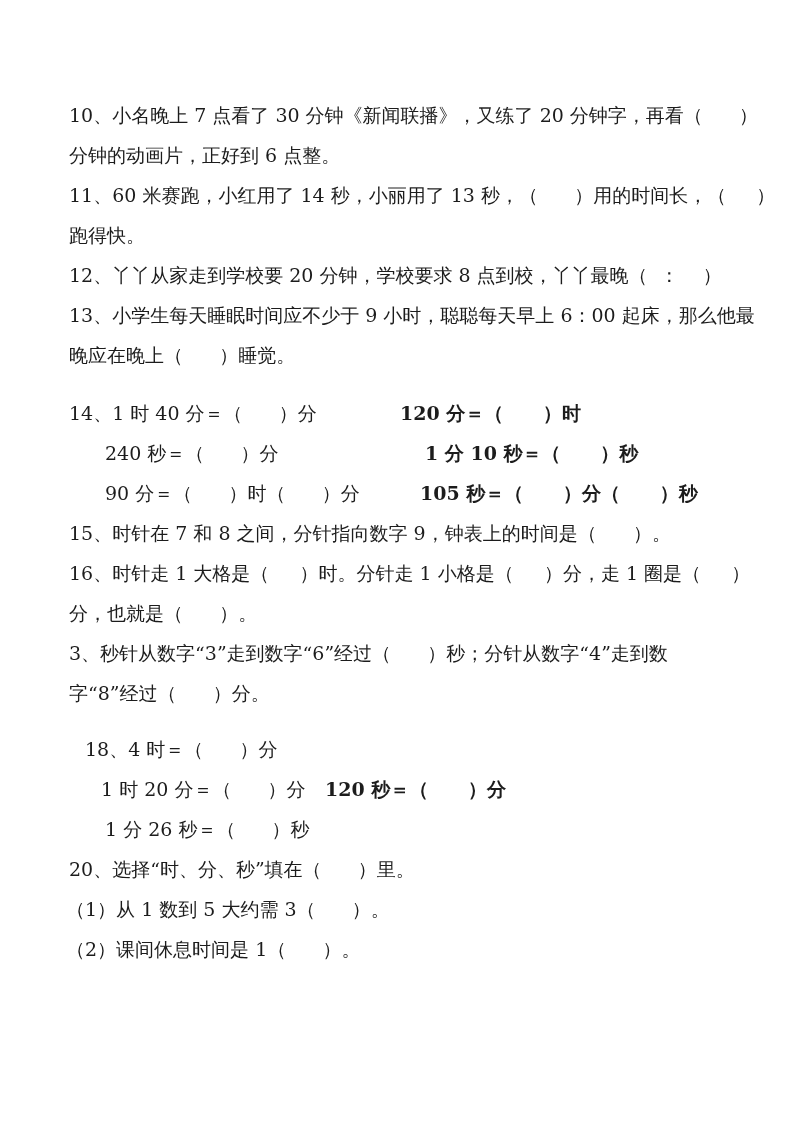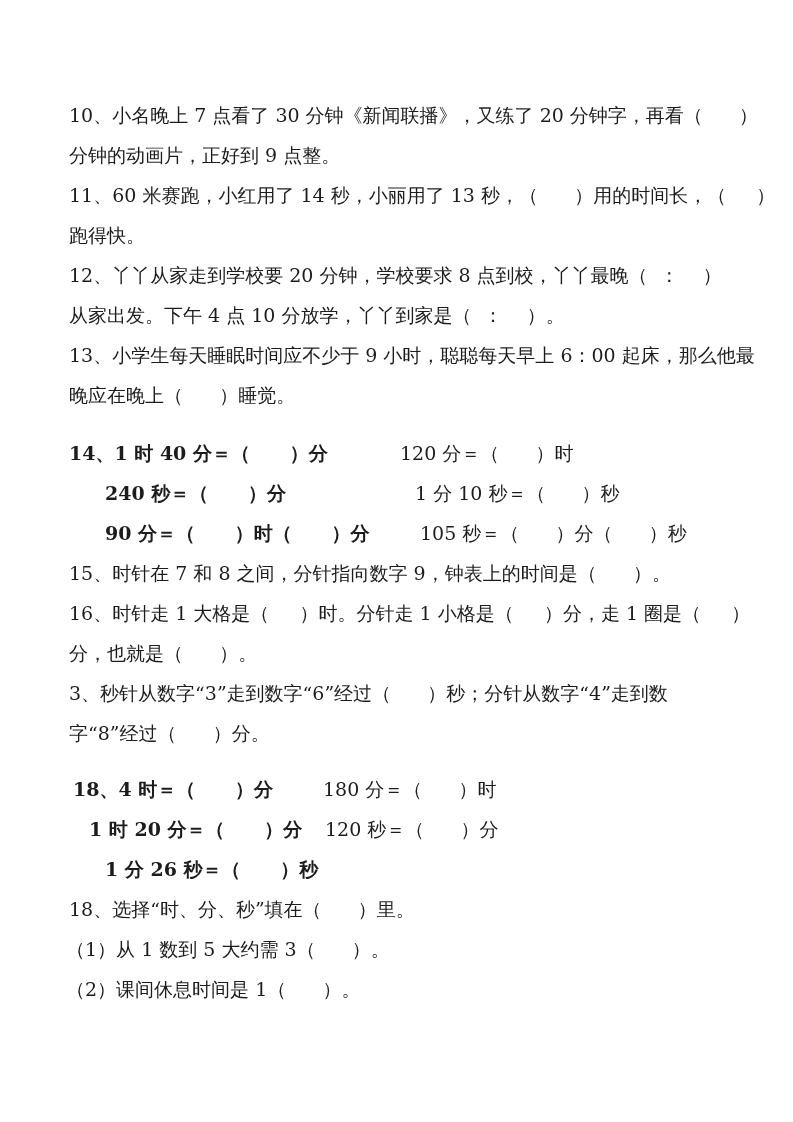--- a/index.html
+++ b/index.html
@@ -18,75 +18,73 @@
   }
   .content {
     padding: 95px 30px 0 69px;
   }
   .line {
     position: relative;
     height: 40px;
     line-height: 40px;
     white-space: pre;
   }
-  .line .c1 { position: absolute; top: 0; white-space: pre; font-weight: bold; }
-  .line .c2 { position: absolute; top: 0; white-space: pre; }
+  .line .c1 { position: absolute; top: 0; white-space: pre; }
+  .line .c2 { position: absolute; top: 0; white-space: pre; font-weight: bold; }
   .gap-lg { margin-top: 18px; }
   .gap-md { margin-top: 16px; }
   .outdent { margin-left: -3px; }
 </style>
 </head>
 <body>
 
 <div class="page">
   <div class="content">
 
     <div class="line">10、小名晚上 7 点看了 30 分钟《新闻联播》，又练了 20 分钟字，再看（      ）</div>
-    <div class="line">分钟的动画片，正好到 9 点整。</div>
+    <div class="line">分钟的动画片，正好到 6 点整。</div>
 
     <div class="line">11、60 米赛跑，小红用了 14 秒，小丽用了 13 秒，（      ）用的时间长，（     ）</div>
     <div class="line">跑得快。</div>
 
     <div class="line">12、丫丫从家走到学校要 20 分钟，学校要求 8 点到校，丫丫最晚（  ：    ）</div>
-    <div class="line">从家出发。下午 4 点 10 分放学，丫丫到家是（  ：    ）。</div>
 
     <div class="line">13、小学生每天睡眠时间应不少于 9 小时，聪聪每天早上 6：00 起床，那么他最</div>
     <div class="line">晚应在晚上（      ）睡觉。</div>
 
     <div class="line gap-lg">
       <span class="c1" style="left:0px">14、1 时 40 分＝（      ）分</span>
       <span class="c2" style="left:331px">120 分＝（      ）时</span>
     </div>
     <div class="line">
       <span class="c1" style="left:36px">240 秒＝（      ）分</span>
-      <span class="c2" style="left:346px">1 分 10 秒＝（      ）秒</span>
+      <span class="c2" style="left:356px">1 分 10 秒＝（      ）秒</span>
     </div>
     <div class="line">
       <span class="c1" style="left:36px">90 分＝（      ）时（      ）分</span>
       <span class="c2" style="left:351px">105 秒＝（      ）分（      ）秒</span>
     </div>
 
     <div class="line">15、时针在 7 和 8 之间，分针指向数字 9，钟表上的时间是（      ）。</div>
 
     <div class="line">16、时针走 1 大格是（     ）时。分针走 1 小格是（     ）分，走 1 圈是（     ）</div>
     <div class="line">分，也就是（      ）。</div>
 
     <div class="line">3、秒针从数字“3”走到数字“6”经过（      ）秒；分针从数字“4”走到数</div>
     <div class="line">字“8”经过（      ）分。</div>
 
     <div class="line gap-md">
-      <span class="c1" style="left:4px">18、4 时＝（      ）分</span>
-      <span class="c2" style="left:254px">180 分＝（      ）时</span>
+      <span class="c1" style="left:16px">18、4 时＝（      ）分</span>
     </div>
     <div class="line">
-      <span class="c1" style="left:20px">1 时 20 分＝（      ）分</span>
+      <span class="c1" style="left:32px">1 时 20 分＝（      ）分</span>
       <span class="c2" style="left:256px">120 秒＝（      ）分</span>
     </div>
     <div class="line">
       <span class="c1" style="left:36px">1 分 26 秒＝（      ）秒</span>
     </div>
 
-    <div class="line">18、选择“时、分、秒”填在（      ）里。</div>
+    <div class="line">20、选择“时、分、秒”填在（      ）里。</div>
     <div class="line outdent">（1）从 1 数到 5 大约需 3（      ）。</div>
     <div class="line outdent">（2）课间休息时间是 1（      ）。</div>
 
   </div>
 </div>
 
 </body></html>

